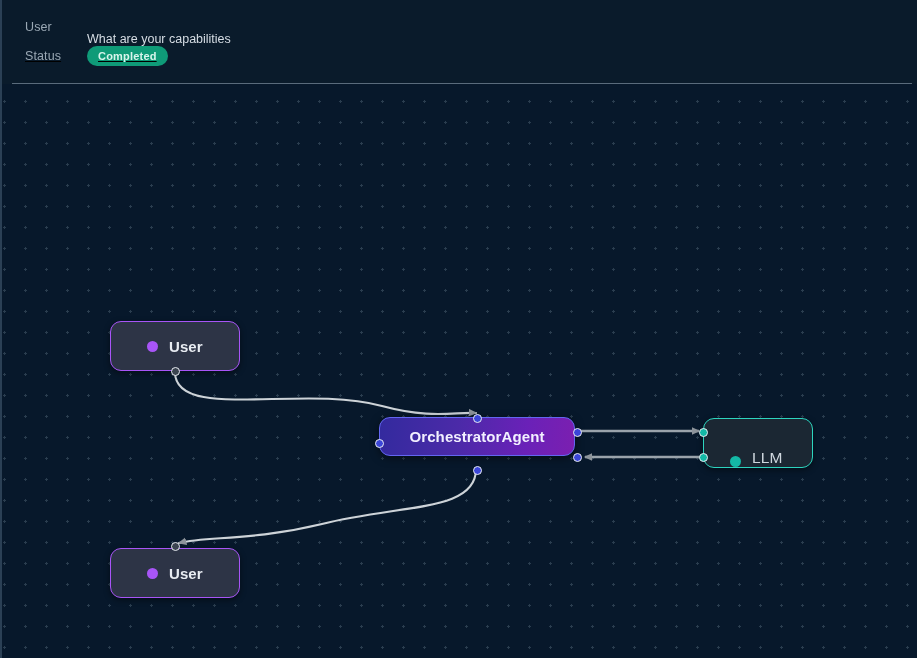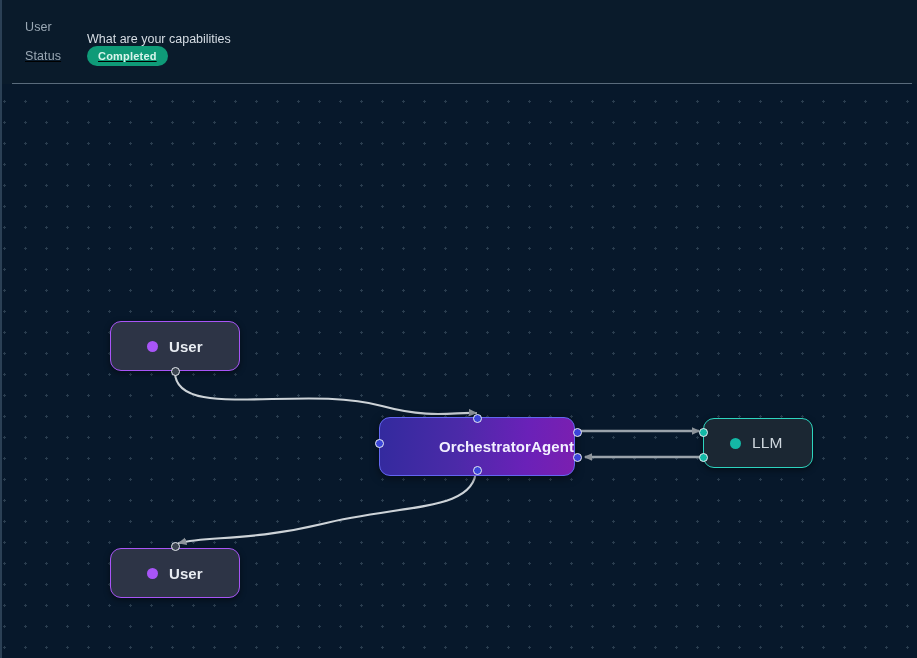--- a/index.html
+++ b/index.html
@@ -127,24 +127,24 @@
     border: 1.6px solid #a855f7;
     padding-left: 36px;
     color: #e8ecf2;
     box-shadow: 0 2px 6px rgba(0,0,0,0.45);
   }
   .node-user .node-dot { background: #a855f7; }
 
   
   .node-agent {
     width: 196px;
-    height: 59px;
+    height: 39px;
     background: linear-gradient(95deg, #332a9e 0%, #4b2aa8 40%, #6a21b8 75%, #7b1fb0 100%);
     border: 1.6px solid #6366f1;
-    justify-content: flex-end;
+    justify-content: center;
     color: #f2f0ff;
     box-shadow: 0 2px 8px rgba(0,0,0,0.5);
   }
 
   
   .node-llm {
     width: 110px;
     height: 50px;
     background: #1b2733;
     border: 1.6px solid #2dd4bf;
@@ -218,21 +218,21 @@
 
     <div class="node node-agent" style="left:377px; top:333px;">
       <span>OrchestratorAgent</span>
     </div>
     <div class="handle handle-blue" style="left:470.5px; top:329.5px;"></div>
     <div class="handle handle-blue" style="left:372.5px; top:354.5px;"></div>
     <div class="handle handle-blue" style="left:570.5px; top:343.5px;"></div>
     <div class="handle handle-blue" style="left:570.5px; top:368.5px;"></div>
     <div class="handle handle-blue" style="left:470.5px; top:381.5px;"></div>
 
-    <div class="node node-llm" style="left:701px; top:334px;">
+    <div class="node node-llm" style="left:701px; top:334px;align-items:flex-end;">
       <span class="node-dot"></span>
       <span>LLM</span>
     </div>
     <div class="handle handle-teal" style="left:696.5px; top:343.5px;"></div>
     <div class="handle handle-teal" style="left:696.5px; top:368.5px;"></div>
 
     <div class="node node-user" style="left:108px; top:464px;">
       <span class="node-dot"></span>
       <span>User</span>
     </div>

